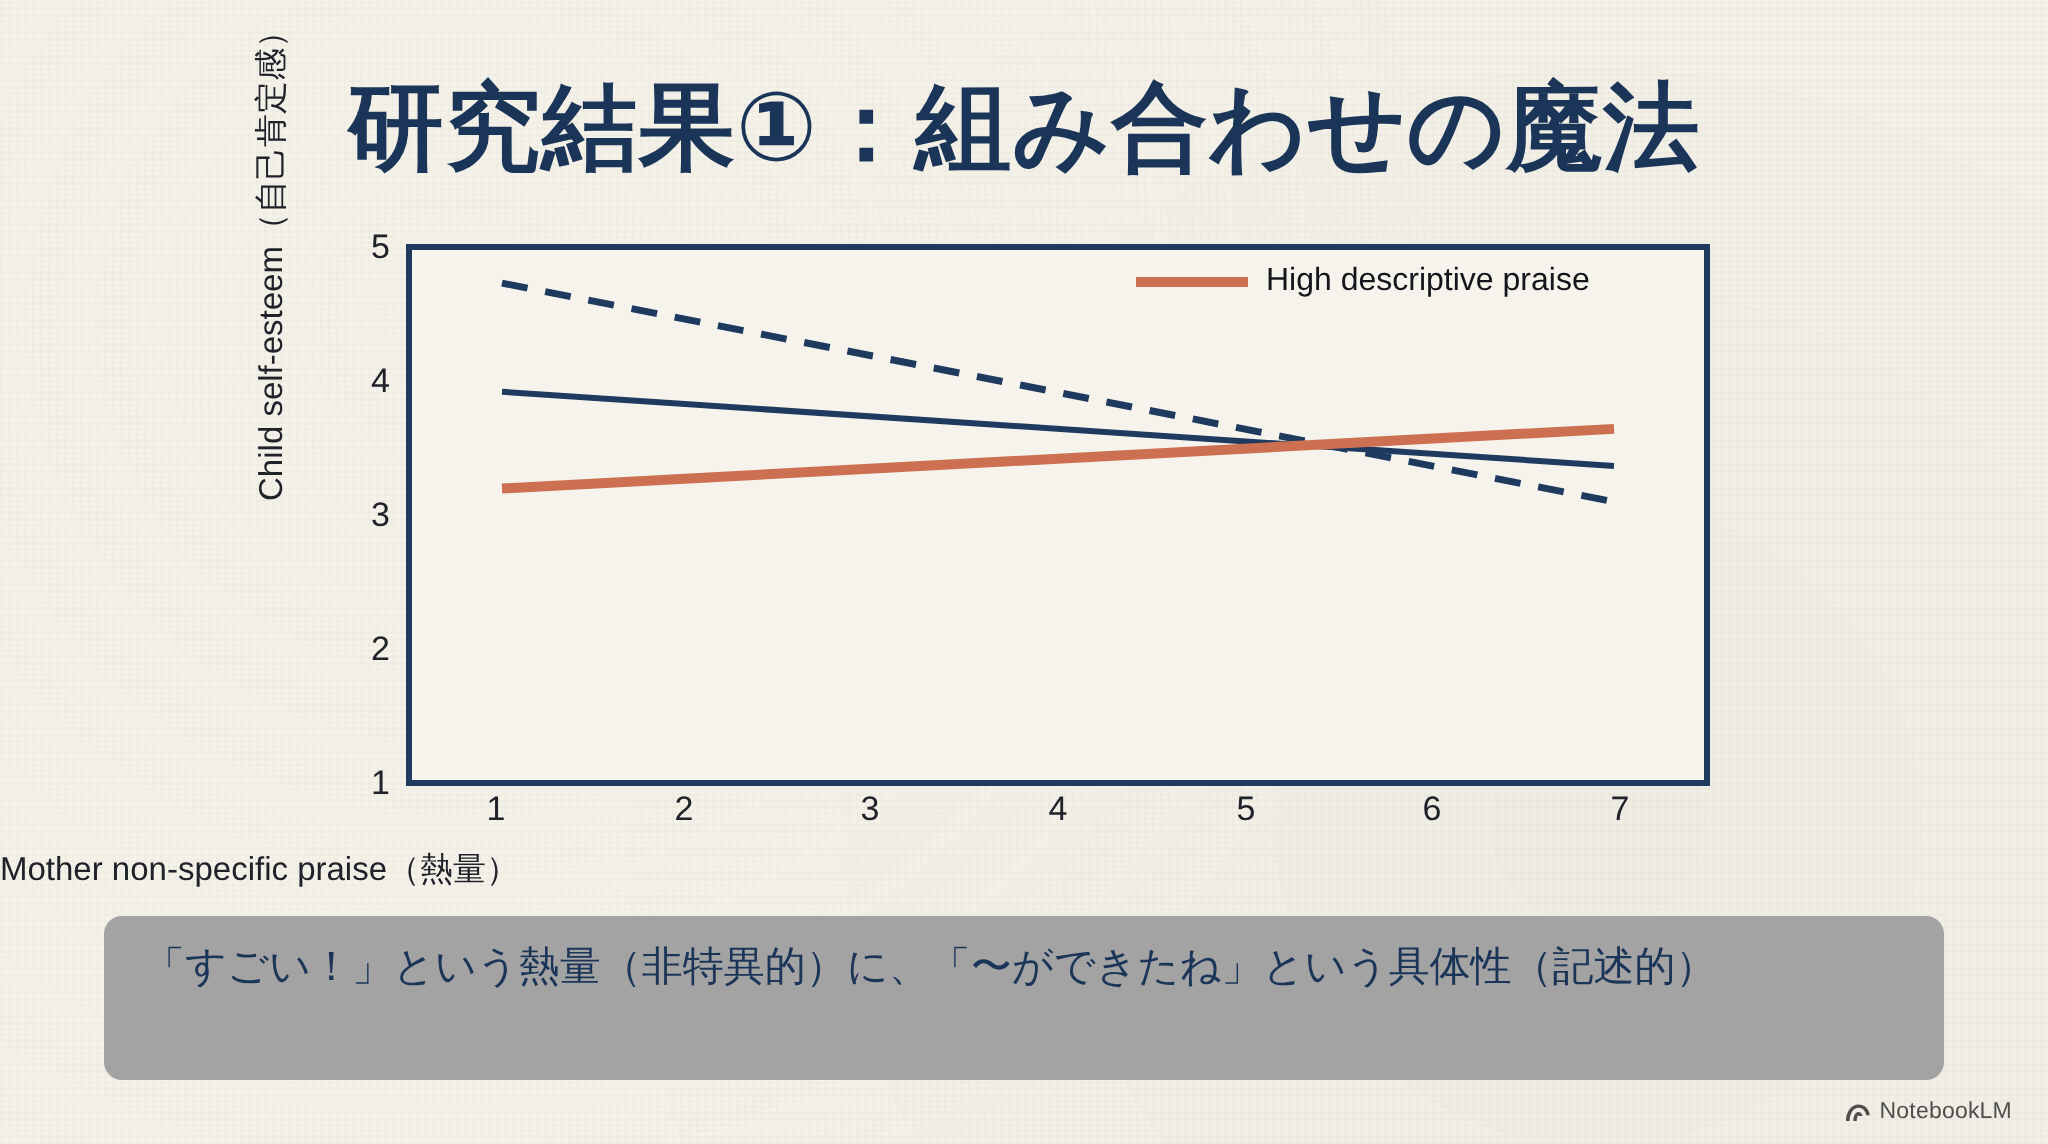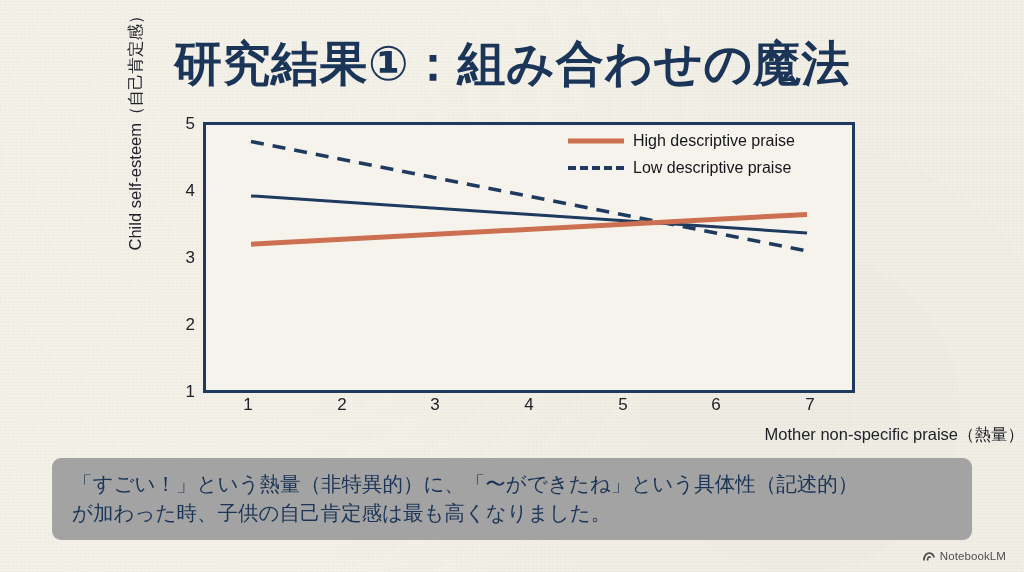--- a/index.html
+++ b/index.html
@@ -94,21 +94,21 @@
     width:40px;
     margin-left:-20px;
     text-align:center;
     font-size:17px;
     color:#20222a;
     line-height:1;
   }
   .x-axis-label{
     position:absolute;
     left:0;right:0;top:424px;
-    text-align:right;
+    text-align:left;
     font-size:16.5px;
     color:#20222a;
   }
 
   
   .legend{
     position:absolute;
     left:568px;top:130px;
     display:flex;
     flex-direction:column;
@@ -200,45 +200,38 @@
       </svg>
     </div>
   </div>
 
   <div class="legend">
     <div class="legend-row">
       <span class="legend-swatch">
         <span class="bar" style="border-top:5px solid #cd6f51;"></span>
       </span>
       <span class="legend-label">High descriptive praise</span>
-    </div>
-    <div class="legend-row">
-      <span class="legend-swatch">
-        <span class="bar" style="border-top:4px dashed #1e3a5f;"></span>
-      </span>
-      <span class="legend-label">Low descriptive praise</span>
     </div>
   </div>
 
   <div class="x-ticks-wrap">
     <div class="x-tick" style="left:248px">1</div>
     <div class="x-tick" style="left:342px">2</div>
     <div class="x-tick" style="left:435px">3</div>
     <div class="x-tick" style="left:529px">4</div>
     <div class="x-tick" style="left:623px">5</div>
     <div class="x-tick" style="left:716px">6</div>
     <div class="x-tick" style="left:810px">7</div>
   </div>
 
   <div class="x-axis-label">Mother non-specific praise（熱量）</div>
 </div>
 
 <div class="caption-panel">
   <div class="caption-line">「すごい！」という熱量（非特異的）に、「〜ができたね」という具体性（記述的）</div>
-  <div class="caption-line second">が加わった時、子供の自己肯定感は最も高くなりました。</div>
 </div>
 
 <div class="watermark">
   <svg width="14" height="12" viewBox="0 0 14 12">
     <path d="M1 10.5 C1 5.5 4 2.2 7.2 2.2 C10.2 2.2 12.6 4.4 12.9 7.6 L11.1 7.6 C10.8 5.4 9.2 3.9 7.2 3.9 C4.9 3.9 2.9 6.4 2.8 10.5 Z" fill="#2b2b2b"></path>
     <path d="M4.6 10.5 C4.7 7.6 5.9 6.0 7.2 6.0 C8.2 6.0 9.0 6.8 9.3 8.0 L7.5 8.0 C7.4 7.8 7.3 7.7 7.2 7.7 C6.8 7.7 6.4 8.7 6.35 10.5 Z" fill="#2b2b2b"></path>
   </svg>
   <span class="watermark-text">NotebookLM</span>
 </div>
 

